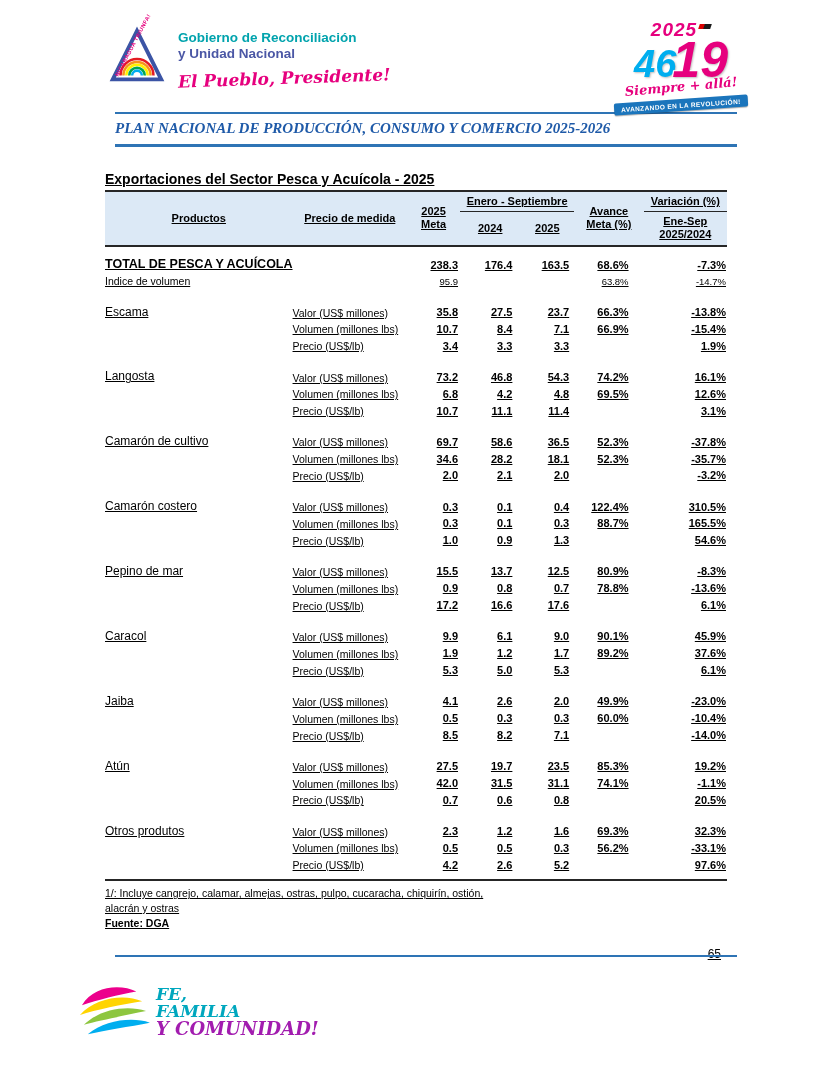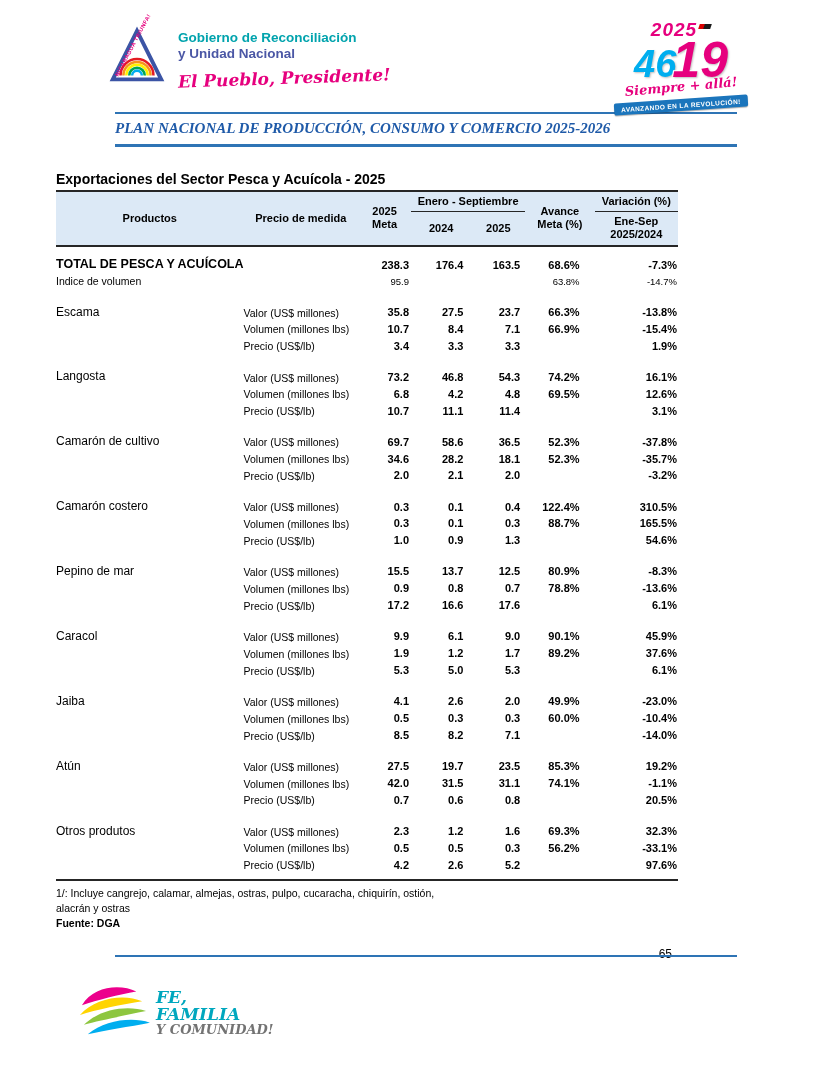--- a/index.html
+++ b/index.html
@@ -43,21 +43,21 @@
         transform:rotate(-4deg);border-radius:2px;box-shadow:0 1px 1px rgba(0,0,0,.3);}
 
   
   .title-band{margin:2px 88px 0 115px;width:622px;}
   .rule{height:2px;background:var(--rule-blue);}
   .rule-thick{height:3px;background:var(--rule-blue);}
   .plan-title{text-align:left;color:var(--title-blue);font-weight:bold;font-style:italic;
         font-size:15px;padding:6px 0 7px;font-family:Liberation Serif, serif;}
 
   
-  .content{margin-left:56px;width:622px;}
+  .content{margin-left:105px;width:622px;text-decoration:underline;}
   .section-title{font-size:14px;font-weight:bold;margin:24px 0 3px;}
   .section-subtitle{font-size:11px;margin:0;}
 
   table{width:622px;border-collapse:collapse;margin-top:3px;
         border-top:2px solid #262626;border-bottom:2px solid #262626;}
   thead{border-bottom:2px solid #262626;}
   thead th{background:var(--table-header-bg);font-size:11px;font-weight:bold;
         text-align:center;vertical-align:middle;padding:3px 2px;white-space:pre-line;line-height:1.2;}
   th.th-enero,th.th-var-top{border-bottom:1.5px solid #262626;}
   col.c-product{width:140px;} col.c-unit{width:118px;} col.c-meta{width:62px;}
@@ -84,21 +84,21 @@
   .footnote-source{font-weight:bold;}
   .page-number{text-align:right;font-size:12px;margin-top:16px;padding-right:6px;}
 
   .bottom-rule{position:absolute;left:115px;top:955px;width:622px;height:2px;background:var(--rule-blue);}
 
   
   .footer-logo{position:absolute;left:74px;top:978px;display:flex;align-items:center;gap:4px;}
   .footer-text{font-family:"DejaVu Serif",serif;font-style:italic;font-weight:bold;line-height:1.0;}
   .ft1{color:var(--footer-teal);font-size:17px;}
   .ft2{color:var(--footer-teal);font-size:17px;}
-  .ft3{color:#737373;font-size:13px;}
+  .ft3{color:#a21caf;font-size:18px;}
 </style>
 </head>
 <body>
 
 <div class="page">
 
   <div class="top-header">
     <div class="gov-block">
       <div class="flag-wrap">
         <span class="flag-caption">NICARAGUA TRIUNFA!</span>

